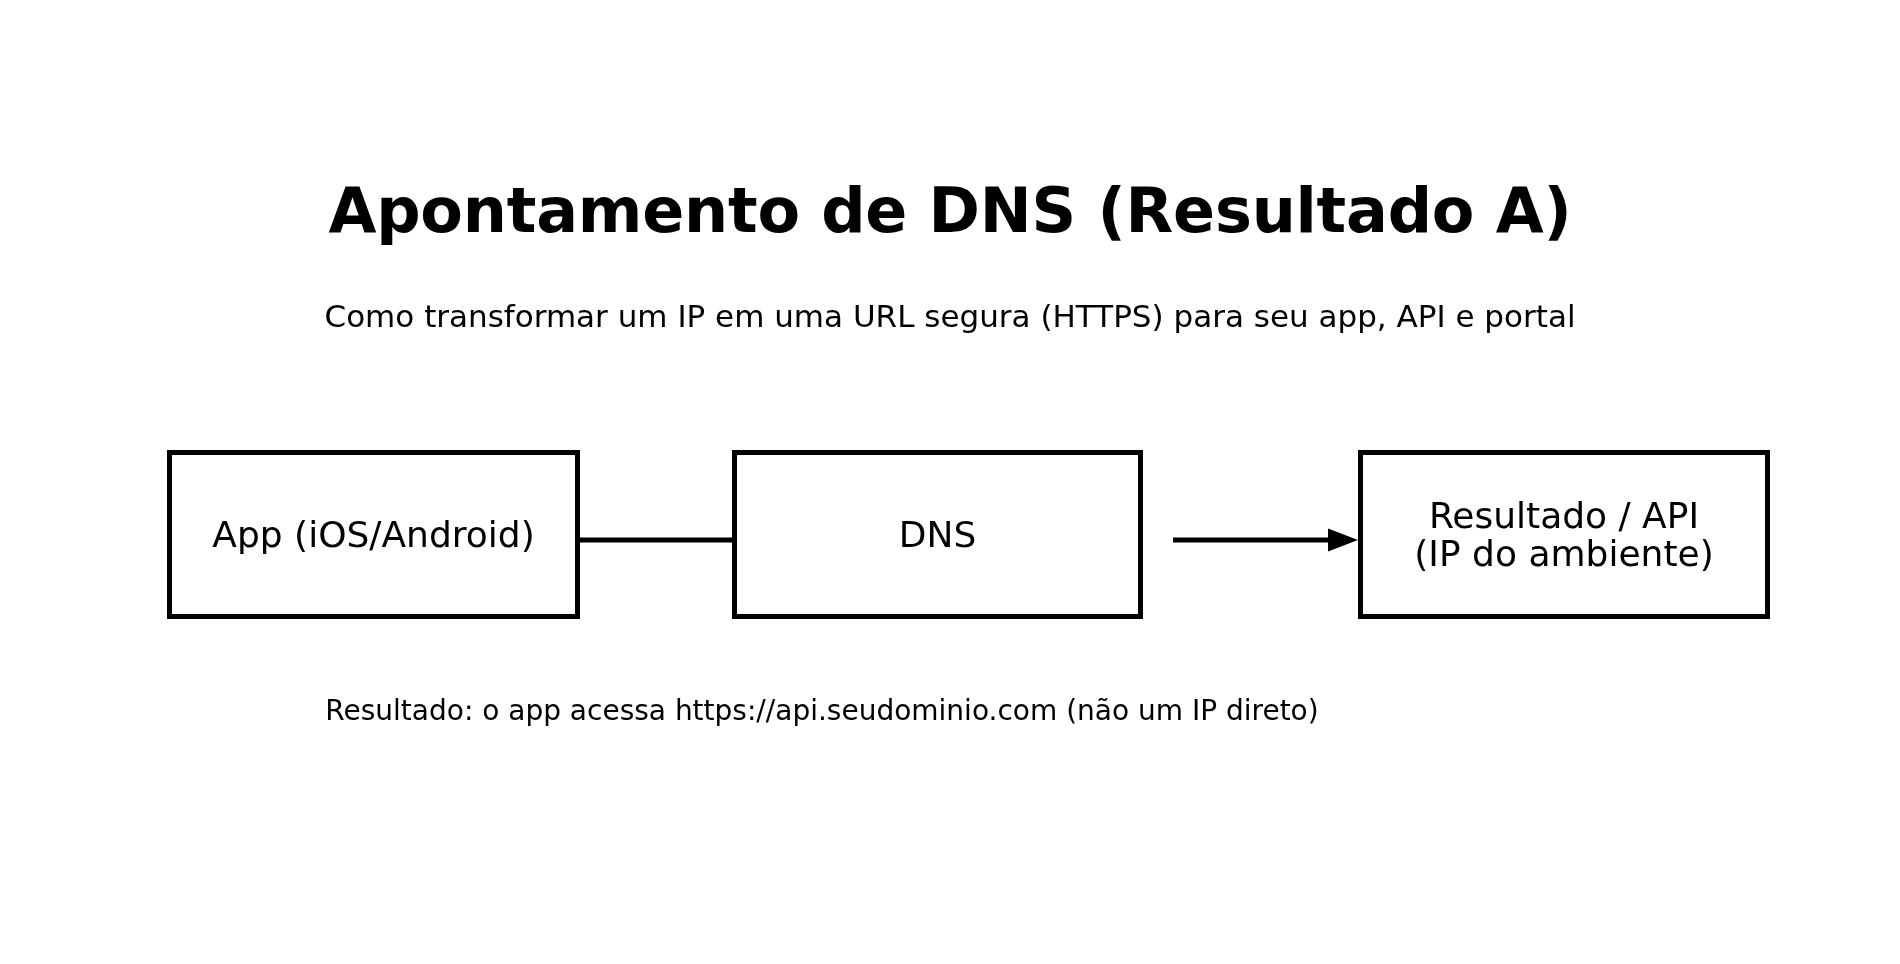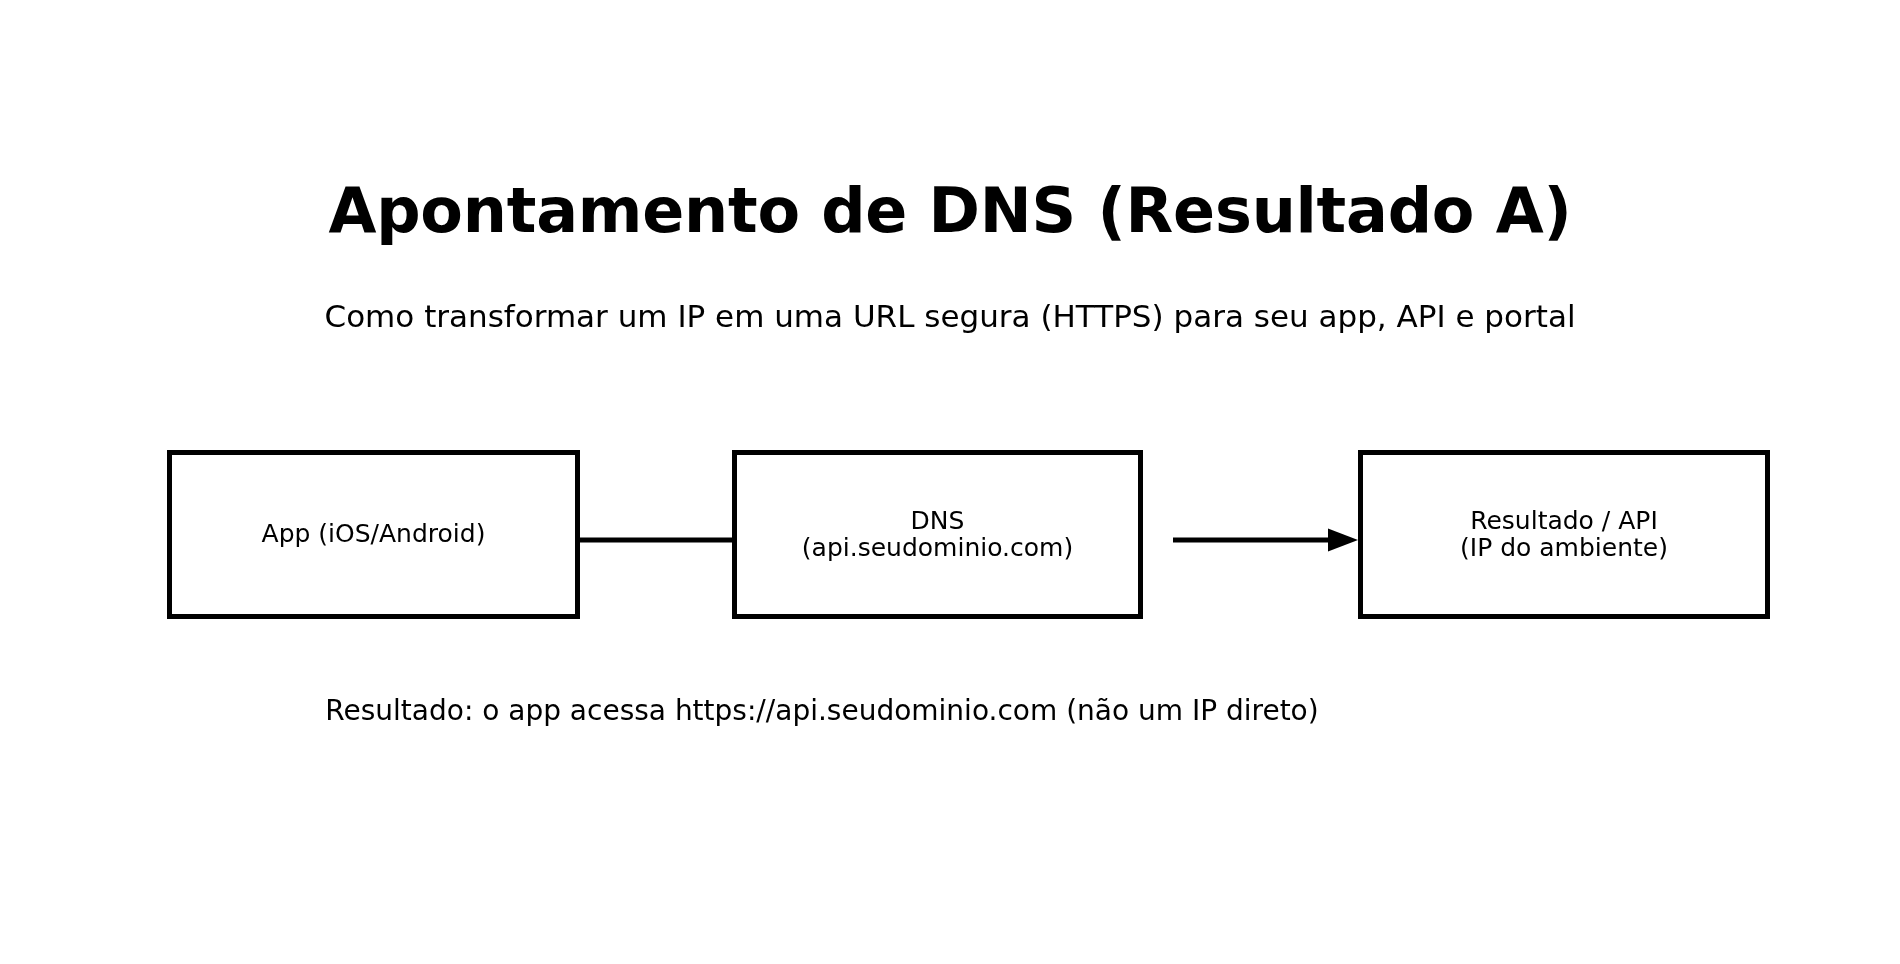--- a/index.html
+++ b/index.html
@@ -65,21 +65,21 @@
     box-sizing: border-box;
     border: 5px solid #000000;
     background: #ffffff;
     display: flex;
     flex-direction: column;
     align-items: center;
     justify-content: center;
   }
 
   .node-line {
-    font-size: 25px;
+    font-size: 36px;
     line-height: 1.05;
     text-align: center;
     white-space: nowrap;
   }
 
   .node.n1 { left: 167px;  width: 413px; }
   .node.n2 { left: 732px;  width: 411px; }
   .node.n3 { left: 1358px; width: 412px; }
 
   
@@ -119,21 +119,20 @@
       <div class="node-line">App (iOS/Android)</div>
     </div>
 
     <svg class="arrow a1" viewBox="0 0 182 24" preserveAspectRatio="none">
       <line x1="0" y1="12" x2="160" y2="12" stroke="#000000" stroke-width="5"></line>
       <polygon points="182,12 152,0.5 152,23.5" fill="#000000"></polygon>
     </svg>
 
     <div class="node n2">
       <div class="node-line">DNS</div>
-      <div class="node-line">(api.seudominio.com)</div>
     </div>
 
     <svg class="arrow a2" viewBox="0 0 185 24" preserveAspectRatio="none">
       <line x1="0" y1="12" x2="163" y2="12" stroke="#000000" stroke-width="5"></line>
       <polygon points="185,12 155,0.5 155,23.5" fill="#000000"></polygon>
     </svg>
 
     <div class="node n3">
       <div class="node-line">Resultado / API</div>
       <div class="node-line">(IP do ambiente)</div>

